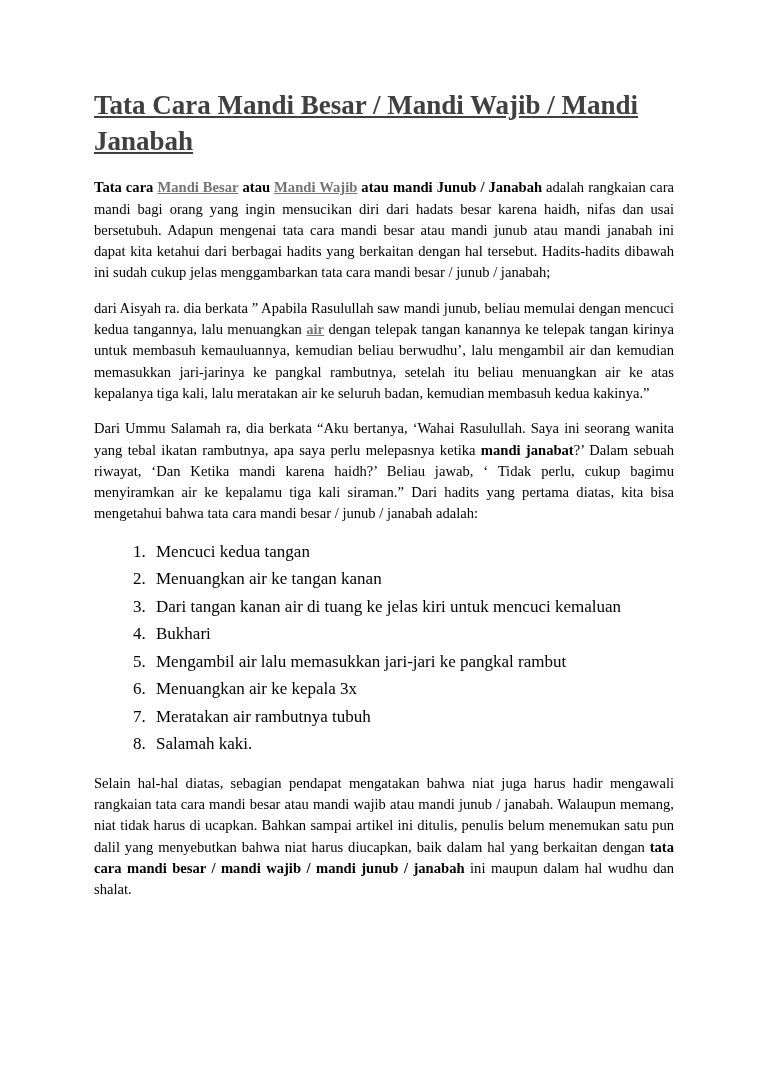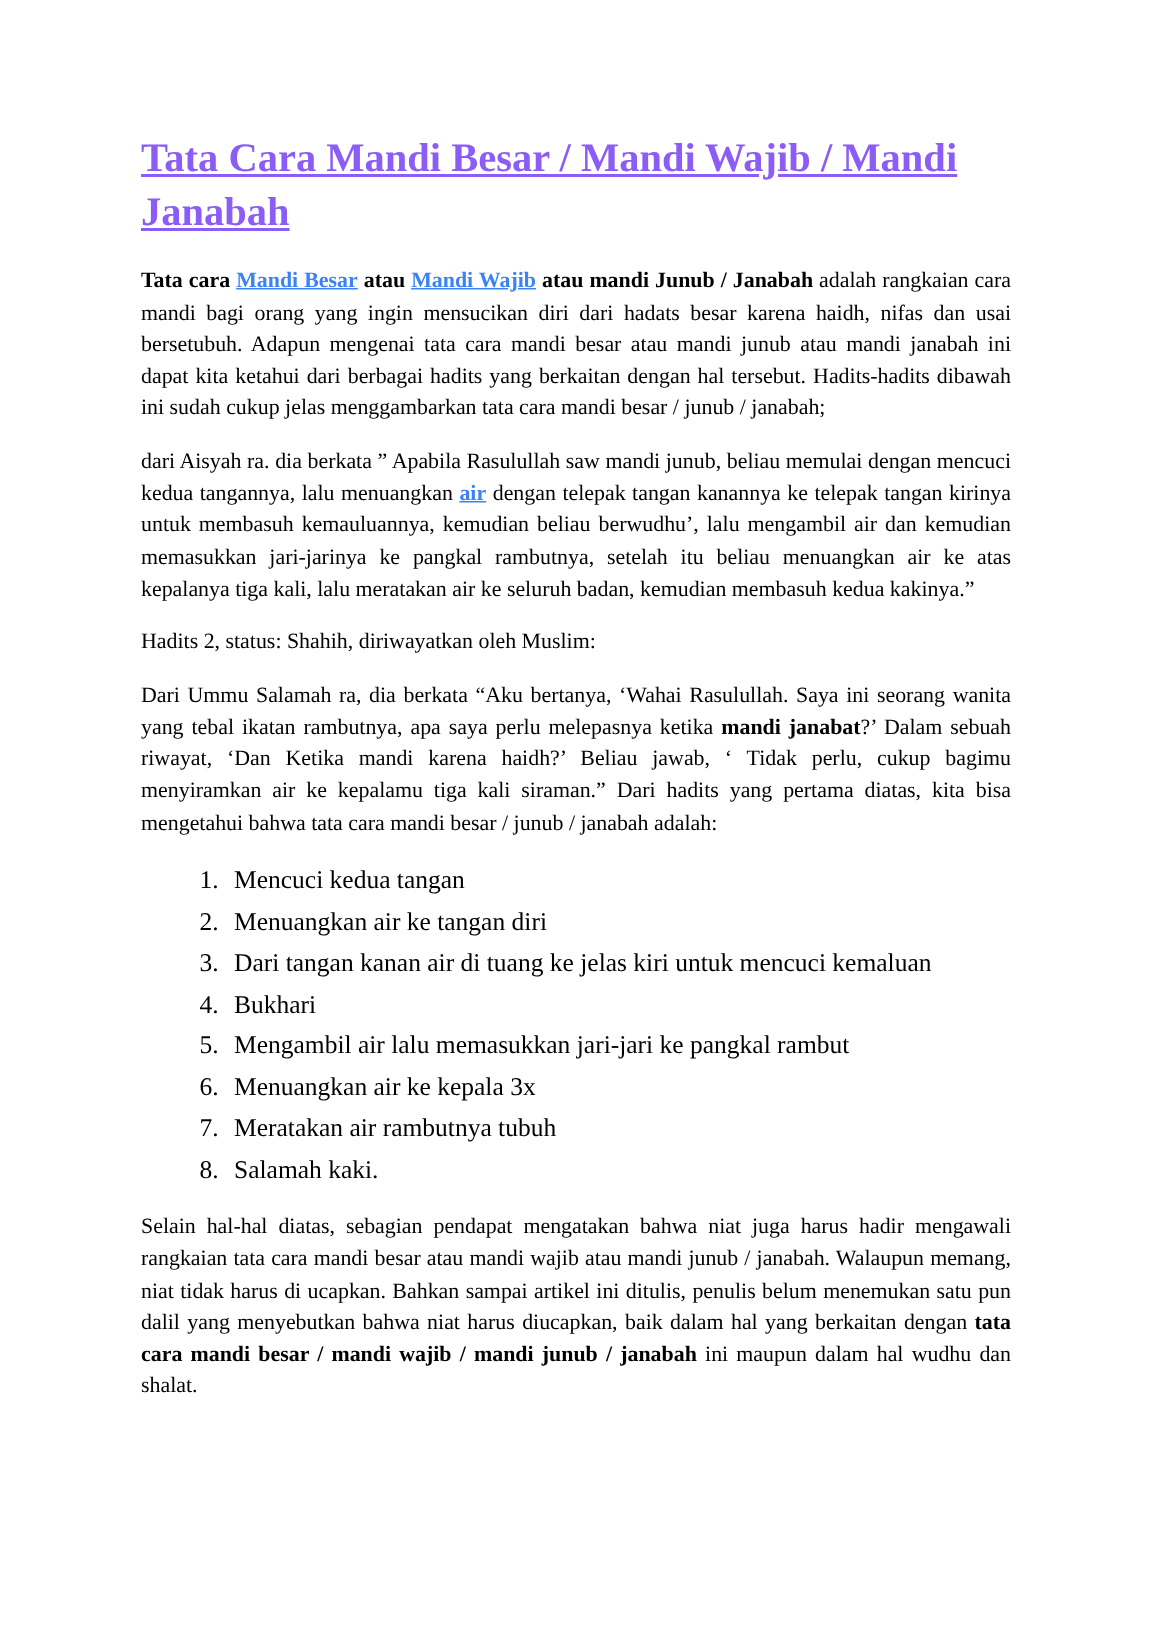--- a/index.html
+++ b/index.html
@@ -18,35 +18,35 @@
     min-height: 1087px;
     box-sizing: border-box;
     padding: 88px 94px 40px 94px;
     background: #ffffff;
   }
   h1.doc-title {
     font-family: "Liberation Serif", serif;
     font-size: 27px;
     line-height: 1.32;
     font-weight: bold;
-    color: #8b5cf6;
+    color: #404040;
     margin: 0 0 18px 0;
     text-decoration: underline;
     text-underline-offset: 2px;
   }
   p.para {
     font-size: 14.6px;
     line-height: 1.46;
     text-align: justify;
     margin: 0 0 14px 0;
     color: #000;
   }
   .b { font-weight: bold; }
   a.link {
-    color: #3b82f6;
+    color: #737373;
     text-decoration: underline;
     font-weight: bold;
   }
   a.link.plain {
     font-weight: bold;
   }
   ol.steps {
     margin: 6px 0 16px 0;
     padding-left: 56px;
     font-size: 17px;
@@ -62,27 +62,26 @@
 
 <div class="page">
 
   <h1 class="doc-title">Tata Cara Mandi Besar / Mandi Wajib / Mandi Janabah</h1>
 
   <p class="para"><span class="b">Tata cara</span> <a class="link" href="#">Mandi Besar</a> <span class="b">atau</span> <a class="link" href="#">Mandi Wajib</a> <span class="b">atau mandi Junub / Janabah</span> <span>adalah rangkaian cara mandi bagi orang yang ingin mensucikan diri dari hadats besar karena haidh, nifas dan usai bersetubuh. Adapun mengenai tata cara mandi besar atau mandi junub atau mandi janabah ini dapat kita ketahui dari berbagai hadits yang berkaitan dengan hal tersebut. Hadits-hadits dibawah ini sudah cukup jelas menggambarkan tata cara mandi besar / junub / janabah;</span></p>
 
 
   <p class="para"><span>dari Aisyah ra. dia berkata ” Apabila Rasulullah saw mandi junub, beliau memulai dengan mencuci kedua tangannya, lalu menuangkan</span> <a class="link plain" href="#">air</a> <span>dengan telepak tangan kanannya ke telepak tangan kirinya untuk membasuh kemauluannya, kemudian beliau berwudhu’, lalu mengambil air dan kemudian memasukkan jari-jarinya ke pangkal rambutnya, setelah itu beliau menuangkan air ke atas kepalanya tiga kali, lalu meratakan air ke seluruh badan, kemudian membasuh kedua kakinya.”</span></p>
 
-  <p class="para">Hadits 2, status: Shahih, diriwayatkan oleh Muslim:</p>
 
   <p class="para"><span>Dari Ummu Salamah ra, dia berkata “Aku bertanya, ‘Wahai Rasulullah. Saya ini seorang wanita yang tebal ikatan rambutnya, apa saya perlu melepasnya ketika</span> <span class="b">mandi janabat</span><span>?’ Dalam sebuah riwayat, ‘Dan Ketika mandi karena haidh?’ Beliau jawab, ‘ Tidak perlu, cukup bagimu menyiramkan air ke kepalamu tiga kali siraman.” Dari hadits yang pertama diatas, kita bisa mengetahui bahwa tata cara mandi besar / junub / janabah adalah:</span></p>
 
   <ol class="steps">
     <li>Mencuci kedua tangan</li>
-    <li>Menuangkan air ke tangan diri</li>
+    <li>Menuangkan air ke tangan kanan</li>
     <li>Dari tangan kanan air di tuang ke jelas kiri untuk mencuci kemaluan</li>
     <li>Bukhari</li>
     <li>Mengambil air lalu memasukkan jari-jari ke pangkal rambut</li>
     <li>Menuangkan air ke kepala 3x</li>
     <li>Meratakan air rambutnya tubuh</li>
     <li>Salamah kaki.</li>
   </ol>
 
   <p class="para"><span>Selain hal-hal diatas, sebagian pendapat mengatakan bahwa niat juga harus hadir mengawali rangkaian tata cara mandi besar atau mandi wajib atau mandi junub / janabah. Walaupun memang, niat tidak harus di ucapkan. Bahkan sampai artikel ini ditulis, penulis belum menemukan satu pun dalil yang menyebutkan bahwa niat harus diucapkan, baik dalam hal yang berkaitan dengan</span> <span class="b">tata cara mandi besar / mandi wajib / mandi junub / janabah</span> <span>ini maupun dalam hal wudhu dan shalat.</span></p>
 

